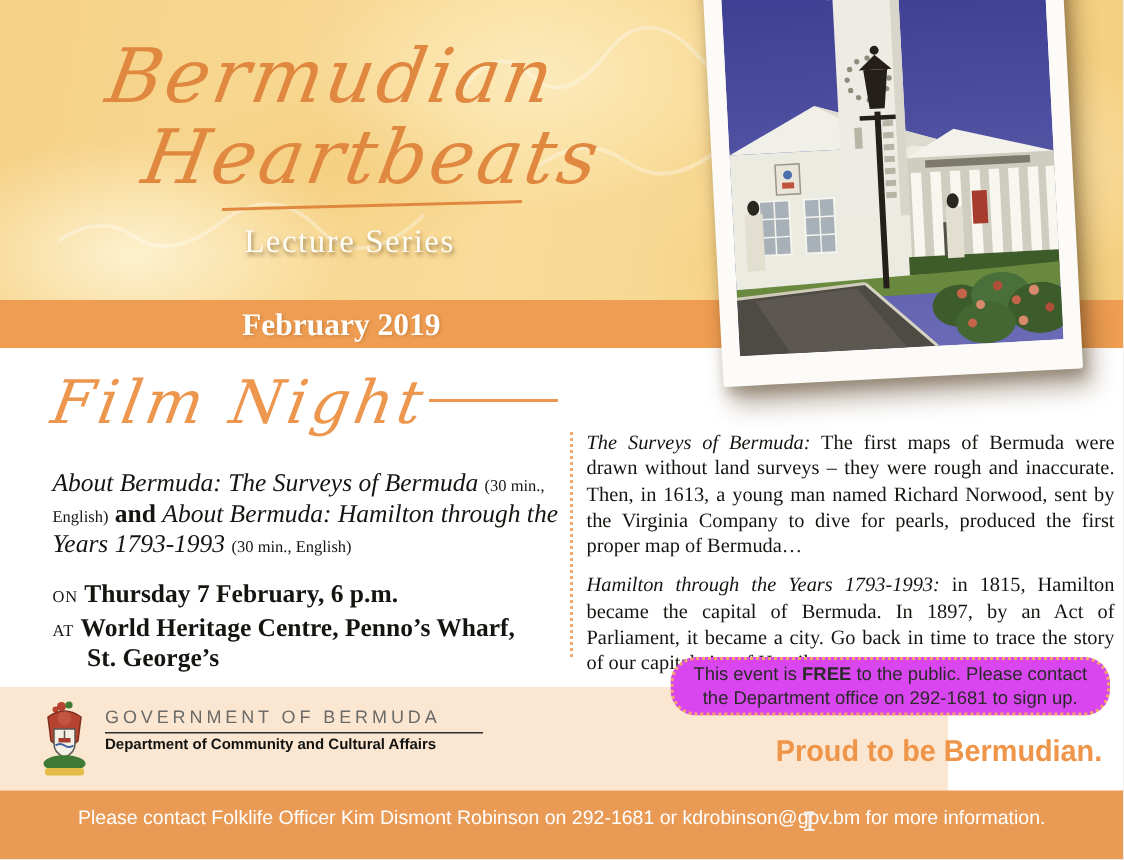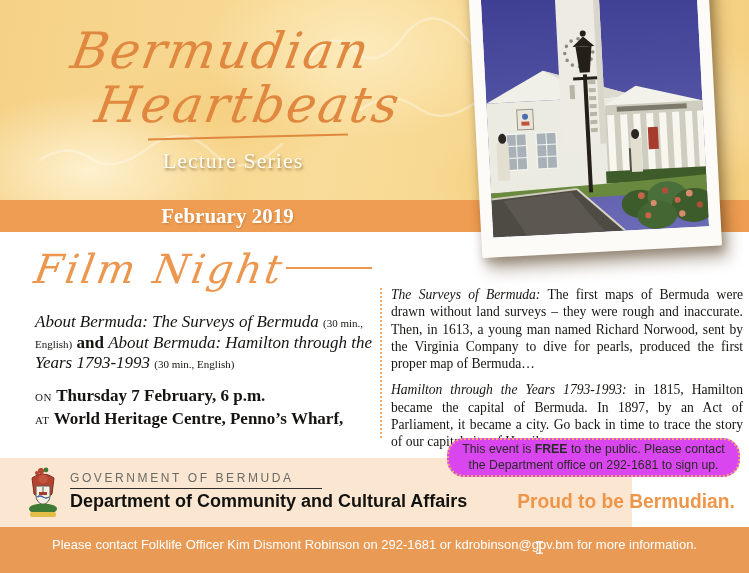--- a/index.html
+++ b/index.html
@@ -109,21 +109,21 @@
 
   
   .peach {
     position:absolute; left:0; top:458px; width:632px; height:69px;
     background:#fbe7d1;
   }
   .gov { position:absolute; left:26px; top:8px; display:flex; }
   .gov-text { margin-left:10px; margin-top:5px; font-family:"Liberation Sans", sans-serif; }
   .g1 { font-size:12px; letter-spacing:2.6px; color:#6a6a68; }
   .rule { border-top:1.5px solid #2e2e2c; width:252px; margin:3px 0 2px 0; }
-  .g2 { font-size:18px; font-weight:bold; color:#121210; }
+  .g2 { font-size:10px; font-weight:bold; color:#121210; }
   .proud {
     position:absolute; left:505px; top:32px; width:242px; text-align:center;
     font-family:"Liberation Sans", sans-serif; font-weight:bold; font-size:20px;
     color:#ef9549; transform:scaleX(0.96); transform-origin:center;
   }
 
   
   .footer {
     position:absolute; left:0; top:527px; width:749px; height:46px;
     background:#e99a55; color:#ffffff; font-family:"Liberation Sans", sans-serif;
@@ -305,20 +305,21 @@
       <span class="ft">About Bermuda: Hamilton through the Years 1793-1993</span>
       <span class="fd">(30 min., English)</span>
     </p>
     <p class="when">
       <span class="pfx">ON</span>
       <span class="val">Thursday 7 February, 6 p.m.</span>
     </p>
     <p class="where">
       <span class="pfx">AT</span>
       <span class="val">World Heritage Centre, Penno’s Wharf,</span>
+      <span class="where2">St. George’s</span>
     </p>
   </div>
 
   <div class="divider"></div>
 
   <div class="right-col">
     <p>
       <span class="lead">The Surveys of Bermuda:</span>
       <span>The first maps of Bermuda were drawn without land surveys – they were rough and inaccurate. Then, in 1613, a young man named Richard Norwood, sent by the Virginia Company to dive for pearls, produced the first proper map of Bermuda…</span>
     </p>

